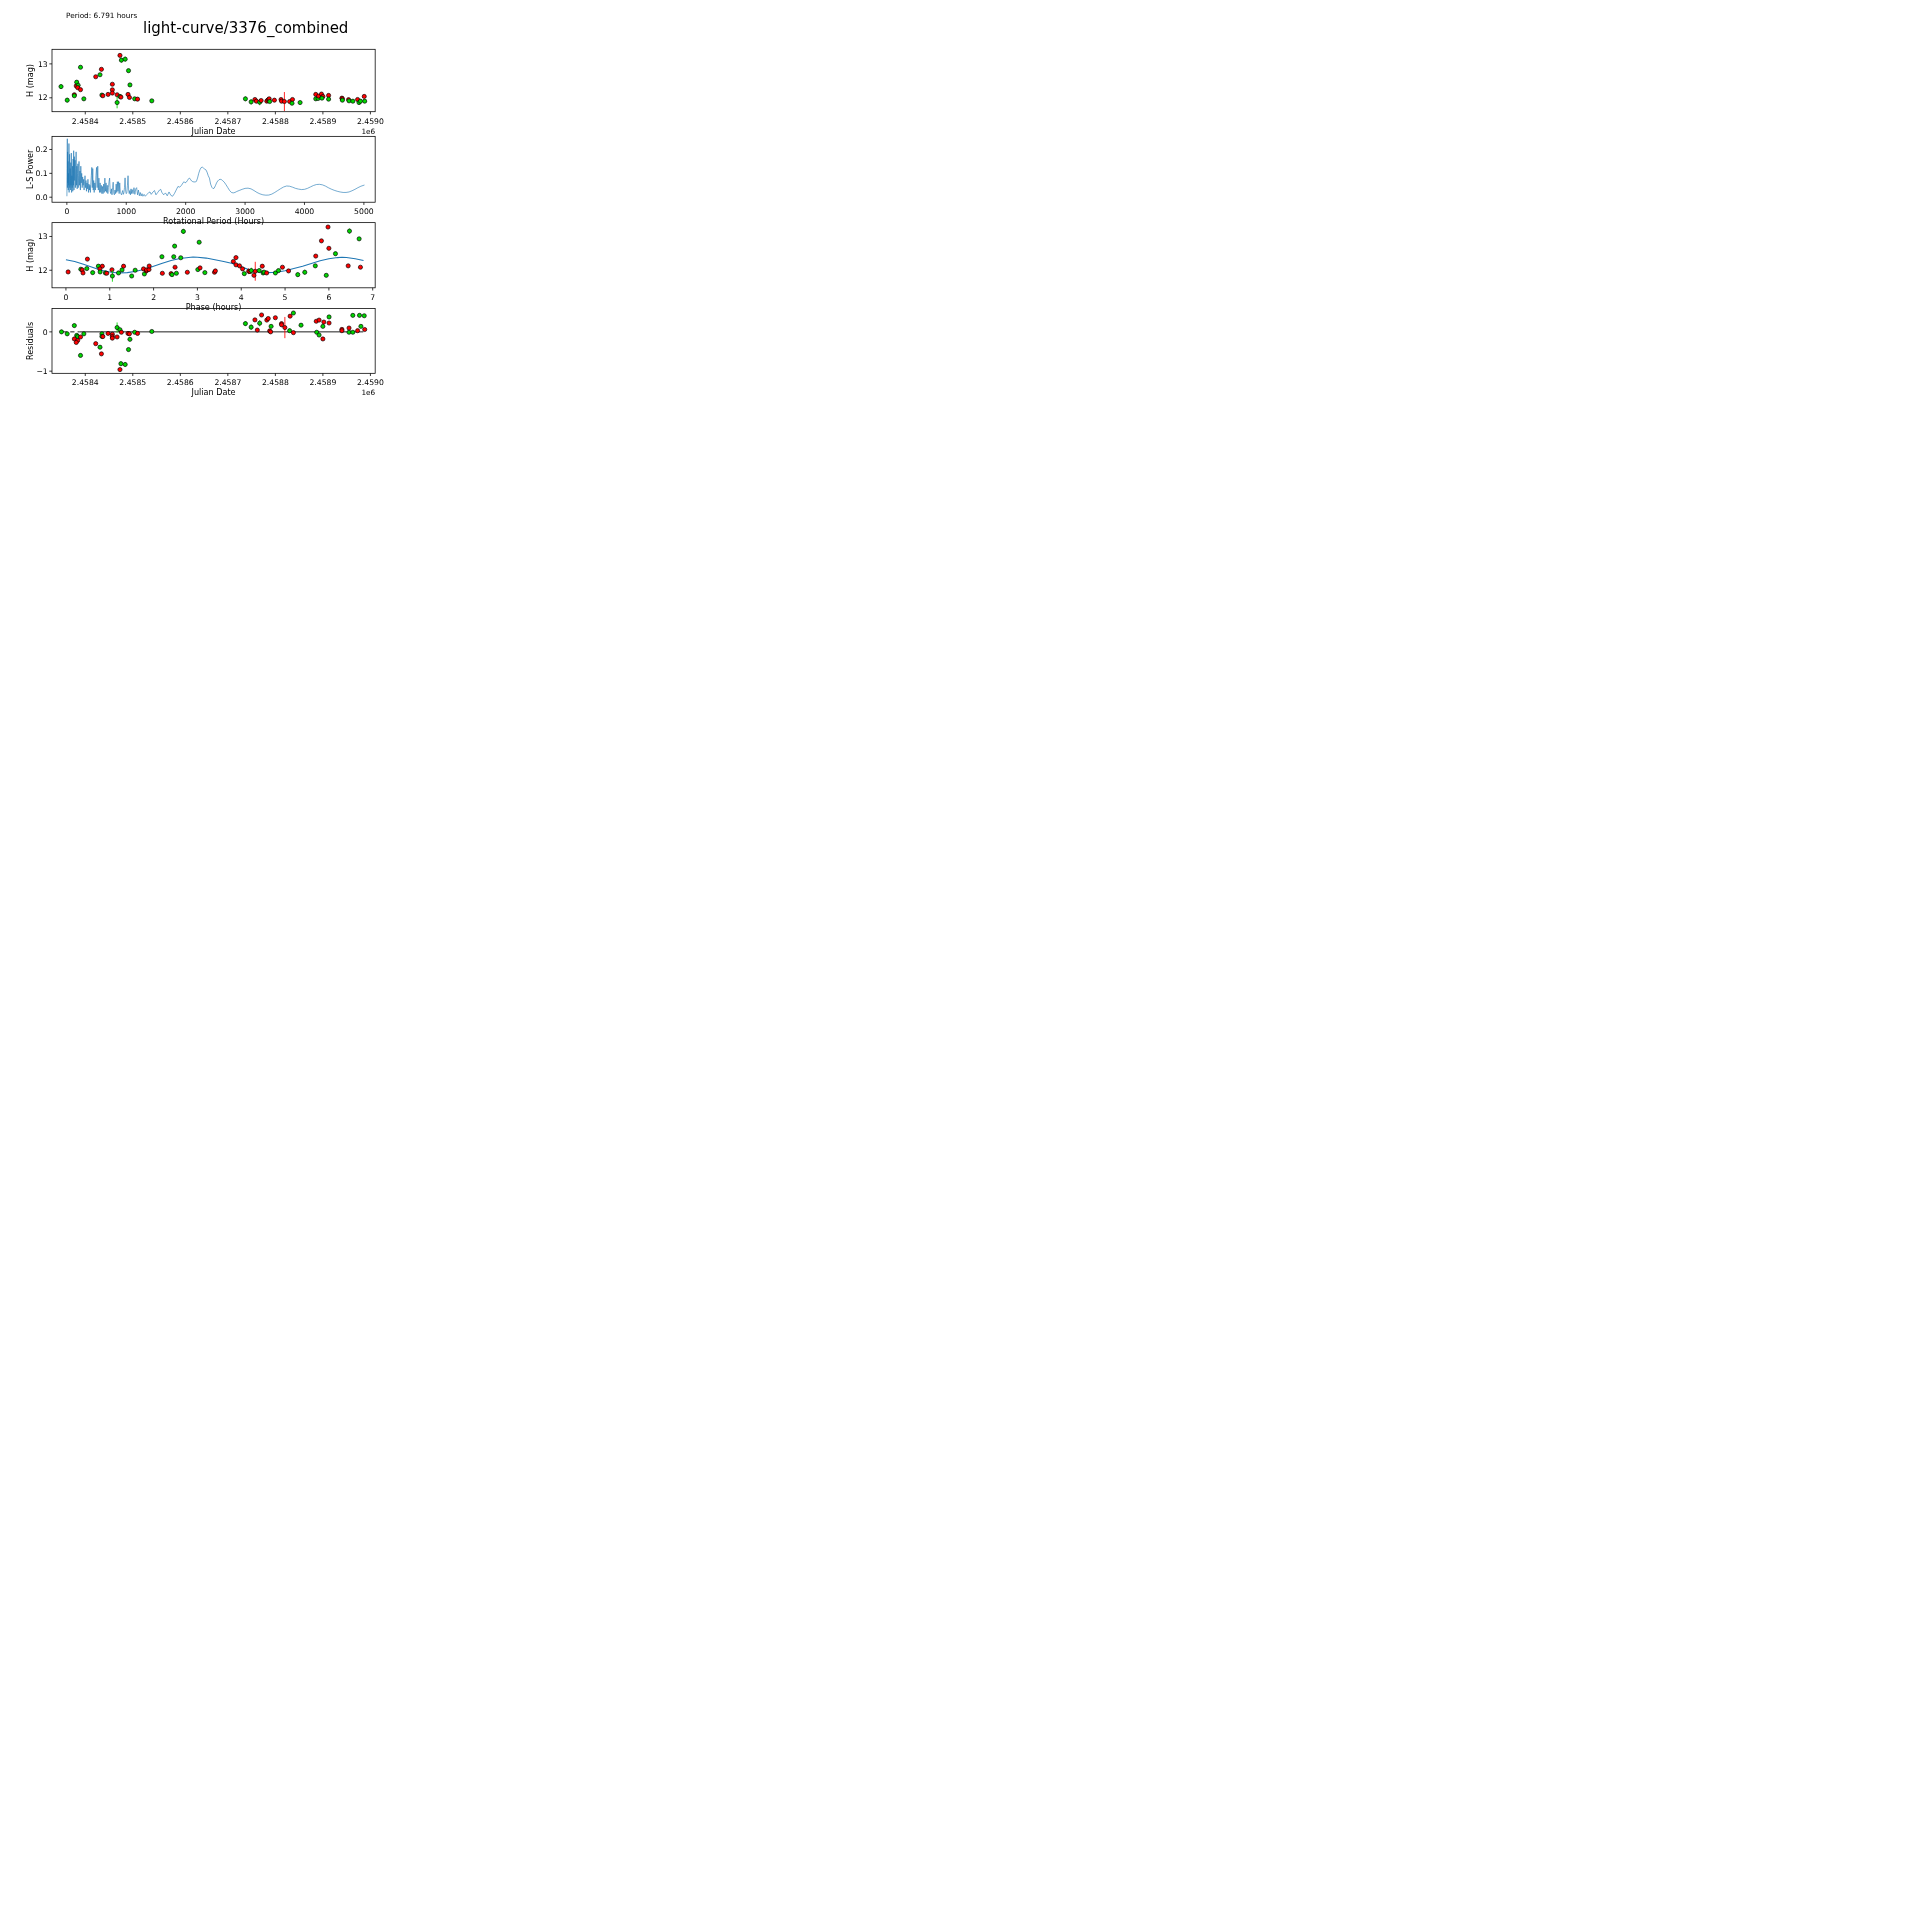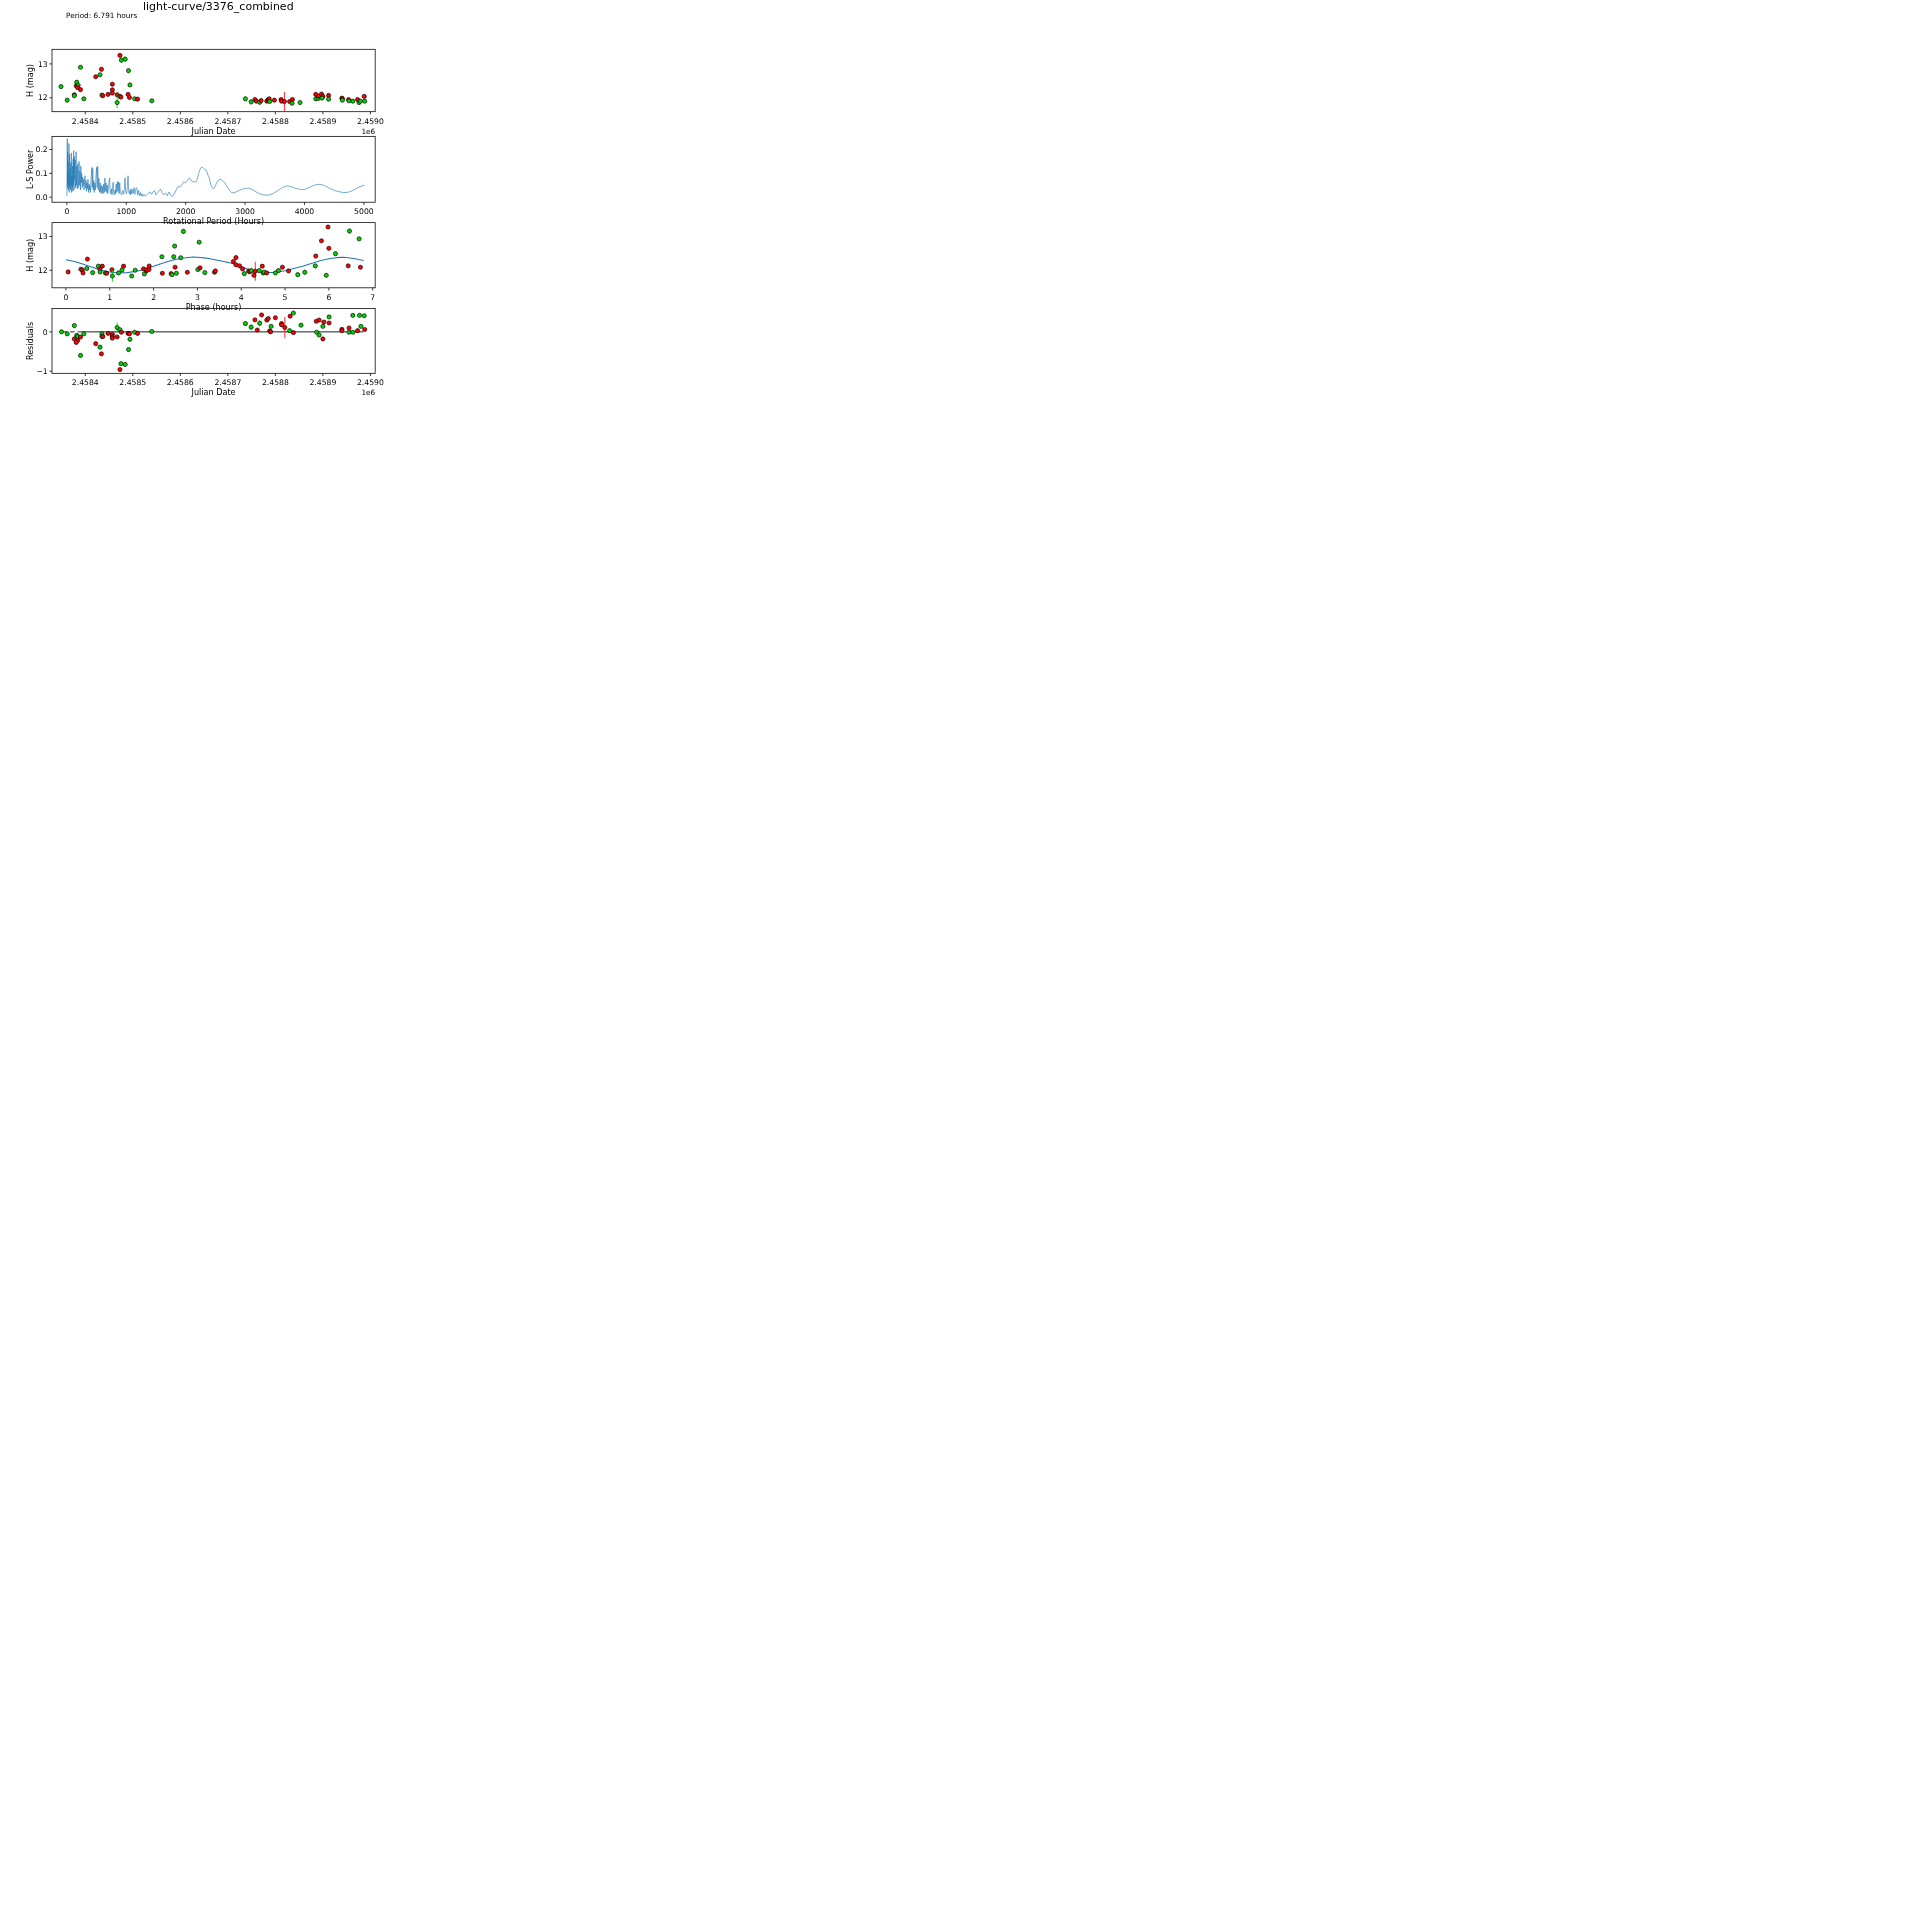--- a/index.html
+++ b/index.html
@@ -1,18 +1,18 @@
 <!DOCTYPE html>
 <html style="font-size:6.2px"><head>
 <meta charset="utf-8">
 <style>
   html,body{margin:0;padding:0;background:#ffffff;}
   #figure{position:relative;width:416px;height:416px;background:#ffffff;
           font-family:"DejaVu Sans",sans-serif;color:#000;}
-  #title{position:absolute;left:143px;top:0;font-size:11px;white-space:nowrap;}
+  #title{position:absolute;left:143px;top:19px;font-size:15px;white-space:nowrap;}
   #period{position:absolute;left:66px;top:10.8px;font-size:7.3px;white-space:nowrap;}
   #chart{position:absolute;left:0;top:0;}
   svg text{font-family:"DejaVu Sans",sans-serif;fill:#000;}
 </style>
 </head>
 <body>
 
 <div id="figure">
   <div id="title">light-curve/3376_combined</div>
   <div id="period">Period: 6.791 hours</div>

